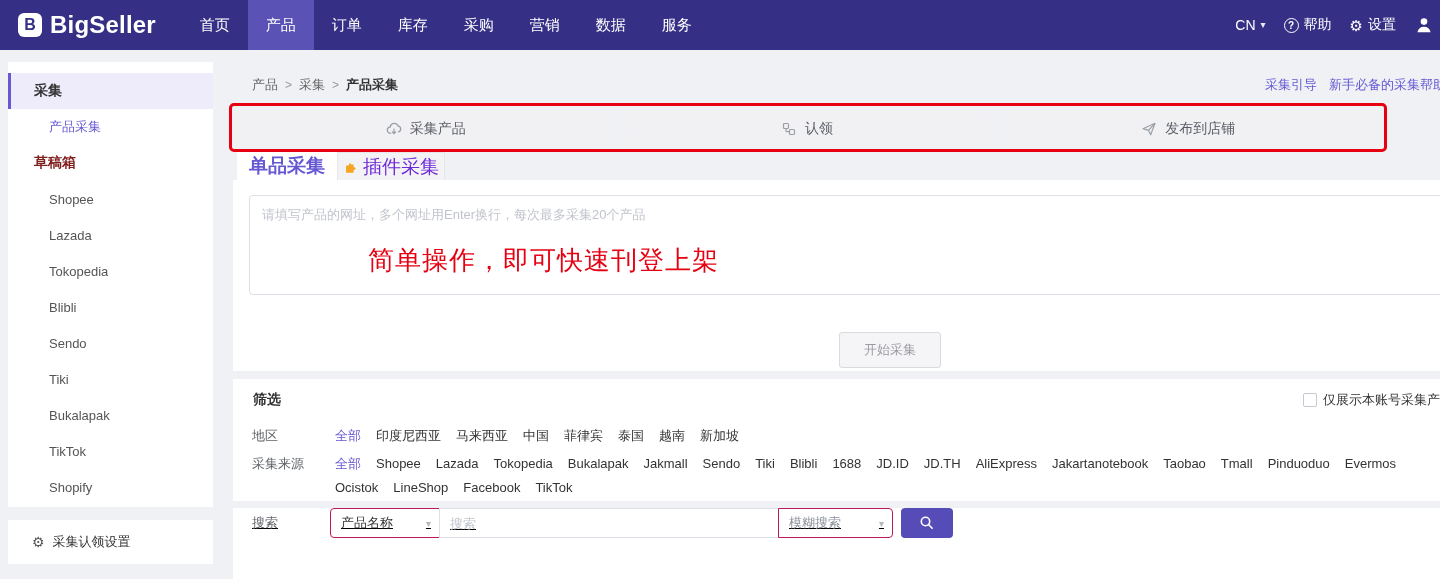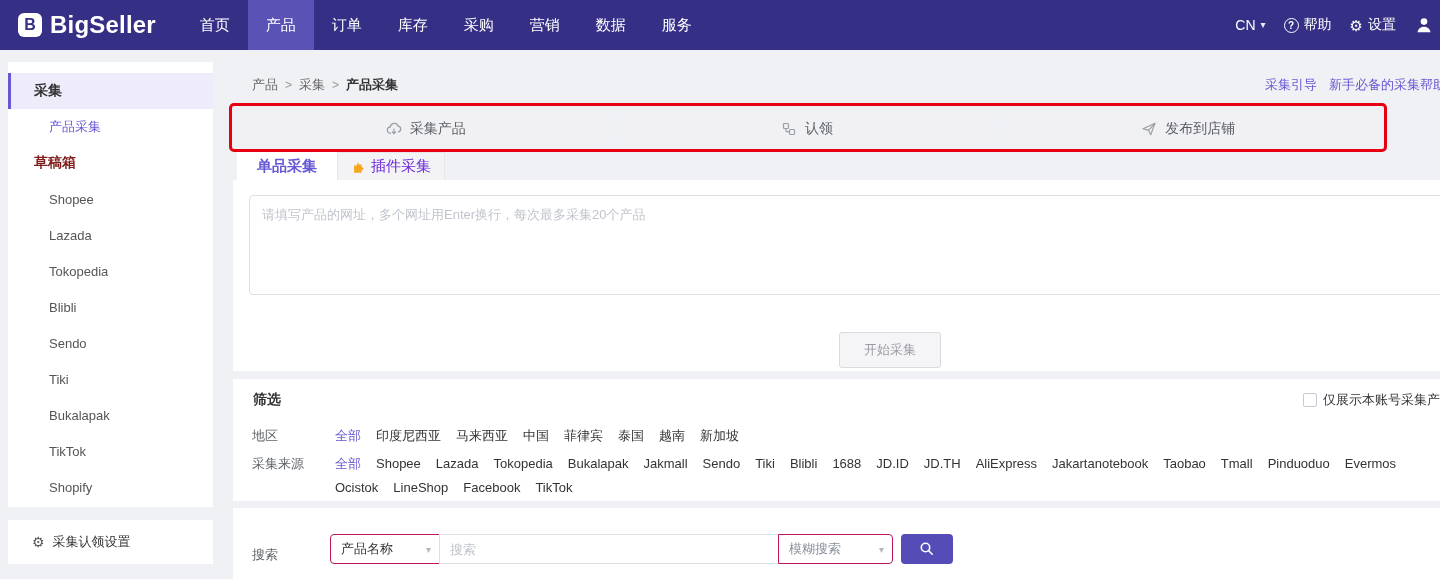--- a/index.html
+++ b/index.html
@@ -48,21 +48,21 @@
   .step.first { clip-path:polygon(0 0, calc(100% - 13px) 0, 100% 50%, calc(100% - 13px) 100%, 0 100%); }
   .step.last  { clip-path:polygon(0 0, 100% 0, 100% 100%, 0 100%, 13px 50%); }
   .step svg { flex:none; }
 
   
   .annotation-box { position:absolute; left:229px; top:103px; width:1158px; height:49px; border:3px solid #e60012; border-radius:5px; z-index:30; pointer-events:none; }
   .annotation-text { position:absolute; left:368px; top:243px; font-size:26px; color:#e60012; font-weight:500; letter-spacing:1px; z-index:30; pointer-events:none; white-space:nowrap; }
 
   
   .tabs { position:absolute; left:237px; top:152px; height:28px; display:flex; z-index:2; }
-  .tab { display:flex; align-items:center; justify-content:center; gap:6px; font-size:15px; cursor:pointer; }
+  .tab { display:flex; align-items:center; justify-content:center; gap:6px; font-size:19px; cursor:pointer; }
   .tab-single { width:100px; background:#fff; color:#6658d3; font-weight:700; }
   .tab-plugin { width:108px; background:#f3f3f6; color:#6d28d9; border:1px solid #e7e7ea; border-bottom:none; }
 
   
   .card { position:absolute; left:233px; width:1287px; background:#fff; }
   .card-collect { top:180px; height:191px; }
   .card-filter { top:379px; height:122px; }
   .card-search { top:508px; height:120px; }
 
   
@@ -78,21 +78,21 @@
   .filter-row { position:absolute; left:19px; display:flex; font-size:13px; }
   .row-region { top:46px; }
   .row-source { top:74px; }
   .row-label { width:83px; flex:none; color:#5f6368; line-height:22px; }
   .opts { display:flex; flex-wrap:wrap; column-gap:15px; width:1120px; }
   .opt { color:#333; line-height:22px; cursor:pointer; white-space:nowrap; }
   .opt.active { color:#6658d3; }
   .opt-break { flex-basis:100%; height:2px; }
 
   
-  .search-row { position:absolute; left:19px; top:26px; display:flex; align-items:flex-end; }
+  .search-row { position:absolute; left:19px; top:0; display:flex; align-items:center;text-decoration:underline; }
   .search-label { width:78px; flex:none; font-size:13px; color:#5f6368; }
   .sel { height:30px; background:#fff; border:1px solid #be185d; display:flex; align-items:center; padding:0 8px 0 10px; font-size:13px; cursor:pointer; }
   .sel-field { width:110px; border-radius:4px 0 0 4px; color:#333; }
   .sel-mode { width:115px; margin-left:-1px; border-radius:0 4px 4px 0; color:#8a8f99; }
   .sel .caret-g { margin-left:auto; color:#b4b8bf; font-size:10px; }
   .search-input { width:340px; height:30px; border:1px solid #dcdfe6; margin-left:-1px; padding:0 10px; font-size:13px; color:#333; outline:none; font-family:inherit; }
   .search-input::placeholder { color:#bfc3cc; }
   .search-btn { width:52px; height:30px; margin-left:8px; background:#564cb8; border:none; border-radius:4px; display:flex; align-items:center; justify-content:center; cursor:pointer; }
 </style>
 </head>
@@ -278,14 +278,15 @@
       <button class="search-btn">
         <svg width="16" height="16" viewBox="0 0 16 16">
           <circle cx="6.5" cy="6.5" r="4.2" fill="none" stroke="#fff" stroke-width="1.6"></circle>
           <path d="M9.7 9.7l3.5 3.5" stroke="#fff" stroke-width="1.6" stroke-linecap="round"></path>
         </svg>
       </button>
     </div>
   </section>
 
   <div class="annotation-box"></div>
+  <div class="annotation-text">简单操作，即可快速刊登上架</div>
 
 </div>
 
 </body></html>

